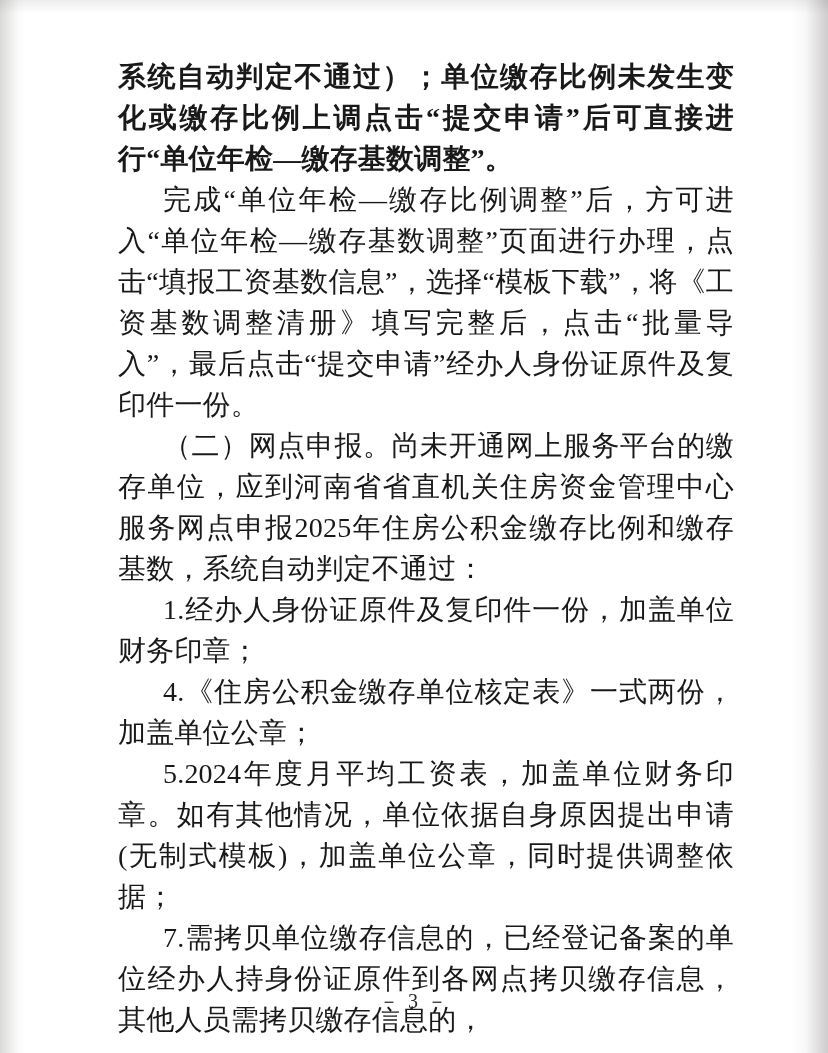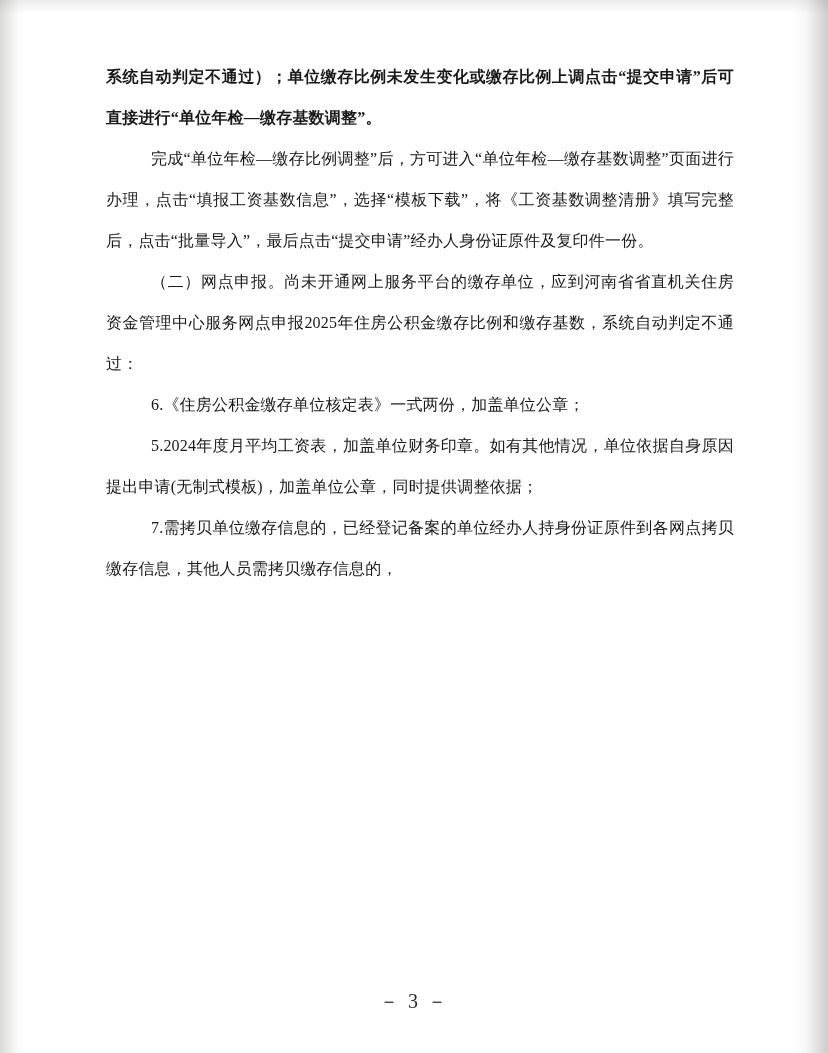--- a/index.html
+++ b/index.html
@@ -23,22 +23,22 @@
     background-image:
       linear-gradient(to right, #f2f2f0 0px, #ffffff 26px, #ffffff 792px, #eceaea 828px);
   }
   .content {
     position: absolute;
     left: 106px;
     top: 56px;
     width: 628px;
   }
   p {
-    margin: 0 0 0 0;
-    font-size: 16px;
+    margin: 0 0 0 12px;
+    font-size: 28px;
     line-height: 41px;
     color: #191919;
     text-align: justify;
     text-justify: inter-ideograph;
     letter-spacing: 0.2px;
     font-family: "Liberation Serif", "DejaVu Serif", serif;
   }
   p.indent {
     text-indent: 45px;
   }
@@ -89,19 +89,20 @@
 
 <div class="page">
   <div class="edge-shadow-top"></div>
   <div class="edge-shadow-left"></div>
   <div class="edge-shadow-right"></div>
 
   <div class="content">
     <p class="bold-lead">系统自动判定不通过）；单位缴存比例未发生变化或缴存比例上调点击“提交申请”后可直接进行“单位年检—缴存基数调整”。</p>
     <p class="indent">完成“单位年检—缴存比例调整”后，方可进入“单位年检—缴存基数调整”页面进行办理，点击“填报工资基数信息”，选择“模板下载”，将《工资基数调整清册》填写完整后，点击“批量导入”，最后点击“提交申请”经办人身份证原件及复印件一份。</p>
     <p class="indent">（二）网点申报。尚未开通网上服务平台的缴存单位，应到河南省省直机关住房资金管理中心服务网点申报2025年住房公积金缴存比例和缴存基数，系统自动判定不通过：</p>
-    <p class="indent">6.《住房公积金缴存单位核定表》一式两份，加盖单位公章；</p>
+    <p class="indent">1.经办人身份证原件及复印件一份，加盖单位财务印章；</p>
+    <p class="indent">4.《住房公积金缴存单位核定表》一式两份，加盖单位公章；</p>
     <p class="indent">5.2024年度月平均工资表，加盖单位财务印章。如有其他情况，单位依据自身原因提出申请(无制式模板)，加盖单位公章，同时提供调整依据；</p>
     <p class="indent">7.需拷贝单位缴存信息的，已经登记备案的单位经办人持身份证原件到各网点拷贝缴存信息，其他人员需拷贝缴存信息的，</p>
   </div>
 
   <div class="footer">－ 3 －</div>
 </div>
 
 </body></html>

